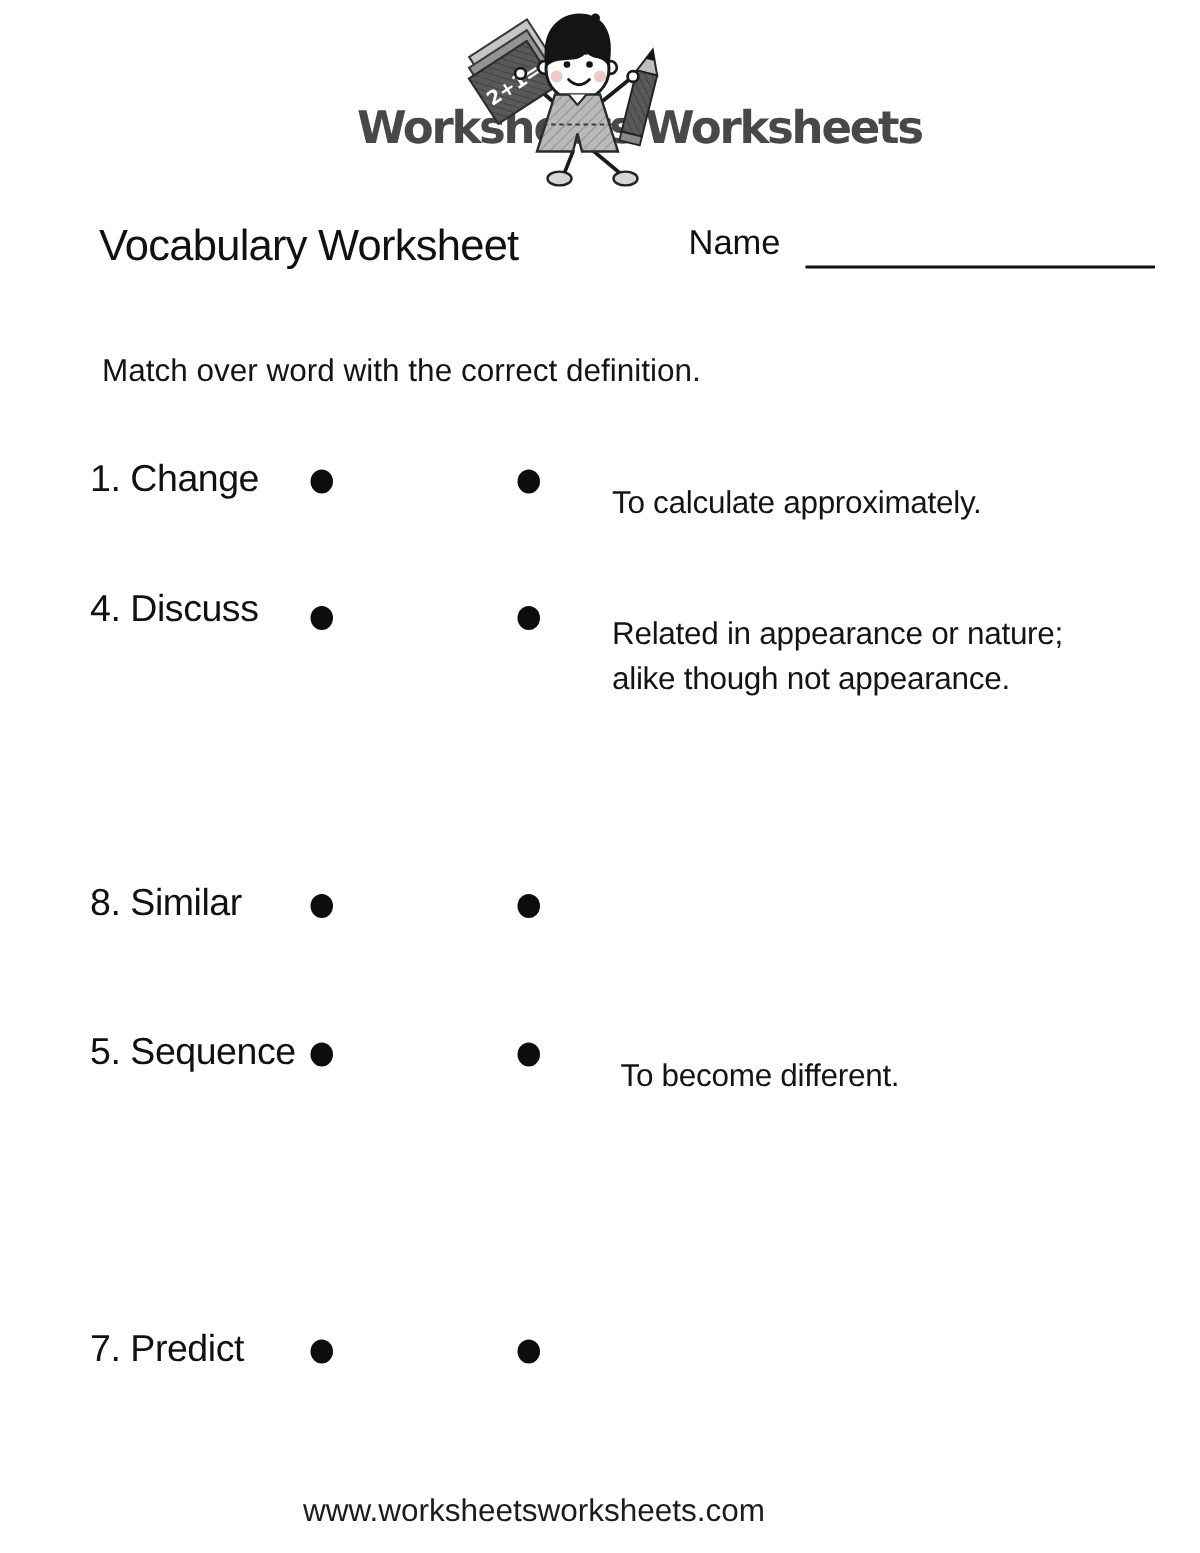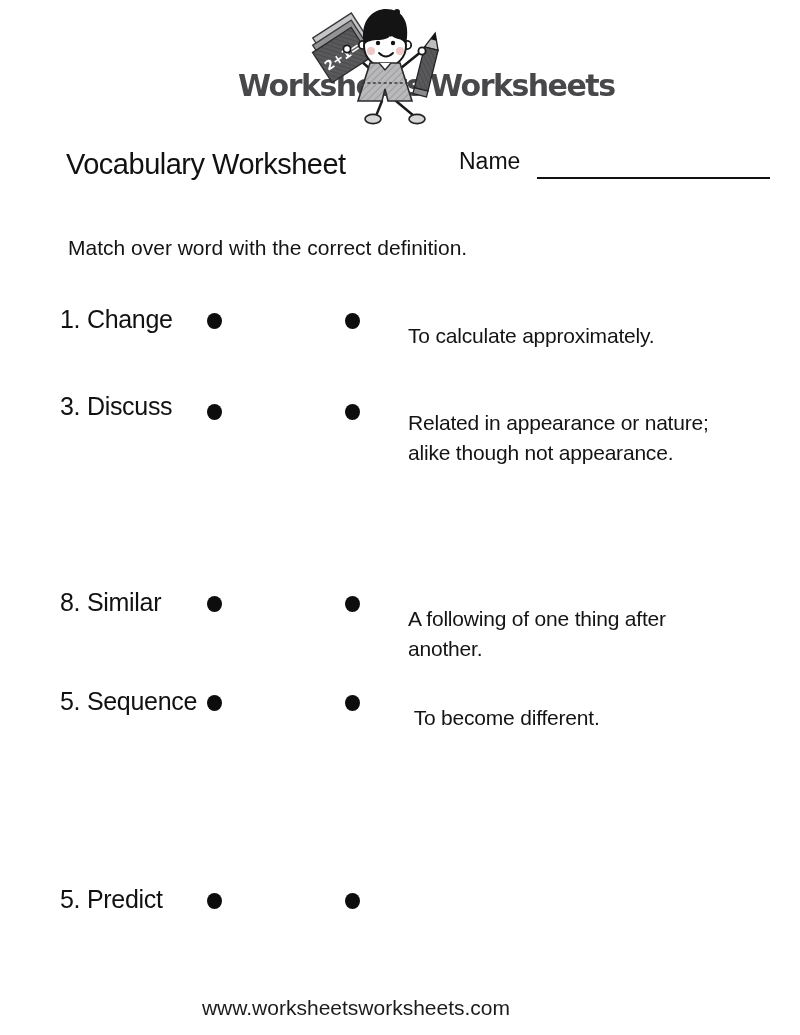--- a/index.html
+++ b/index.html
@@ -129,45 +129,43 @@
   <p class="instructions">Match over word with the correct definition.</p>
 
   <div class="row" style="top:305px">
     <div class="word">1. Change</div>
     <span class="dot word-dot"></span>
     <span class="dot def-dot"></span>
     <div class="definition">To calculate approximately.</div>
   </div>
 
   <div class="row" style="top:392px">
-    <div class="word">3. Discuss</div>
+    <div class="word">4. Discuss</div>
     <span class="dot word-dot" style="top:12px"></span>
     <span class="dot def-dot" style="top:12px"></span>
     <div class="definition">Related in appearance or nature;
 alike though not appearance.</div>
   </div>
 
 
   <div class="row" style="top:588px">
     <div class="word">8. Similar</div>
     <span class="dot word-dot"></span>
     <span class="dot def-dot"></span>
-    <div class="definition">A following of one thing after
-another.</div>
   </div>
 
   <div class="row" style="top:687px">
     <div class="word">5. Sequence</div>
     <span class="dot word-dot"></span>
     <span class="dot def-dot"></span>
     <div class="definition"> To become different.</div>
   </div>
 
 
   <div class="row" style="top:885px">
-    <div class="word">5. Predict</div>
+    <div class="word">7. Predict</div>
     <span class="dot word-dot"></span>
     <span class="dot def-dot"></span>
   </div>
 
   <div class="footer">www.worksheetsworksheets.com</div>
 
 </div>
 
 </body></html>

